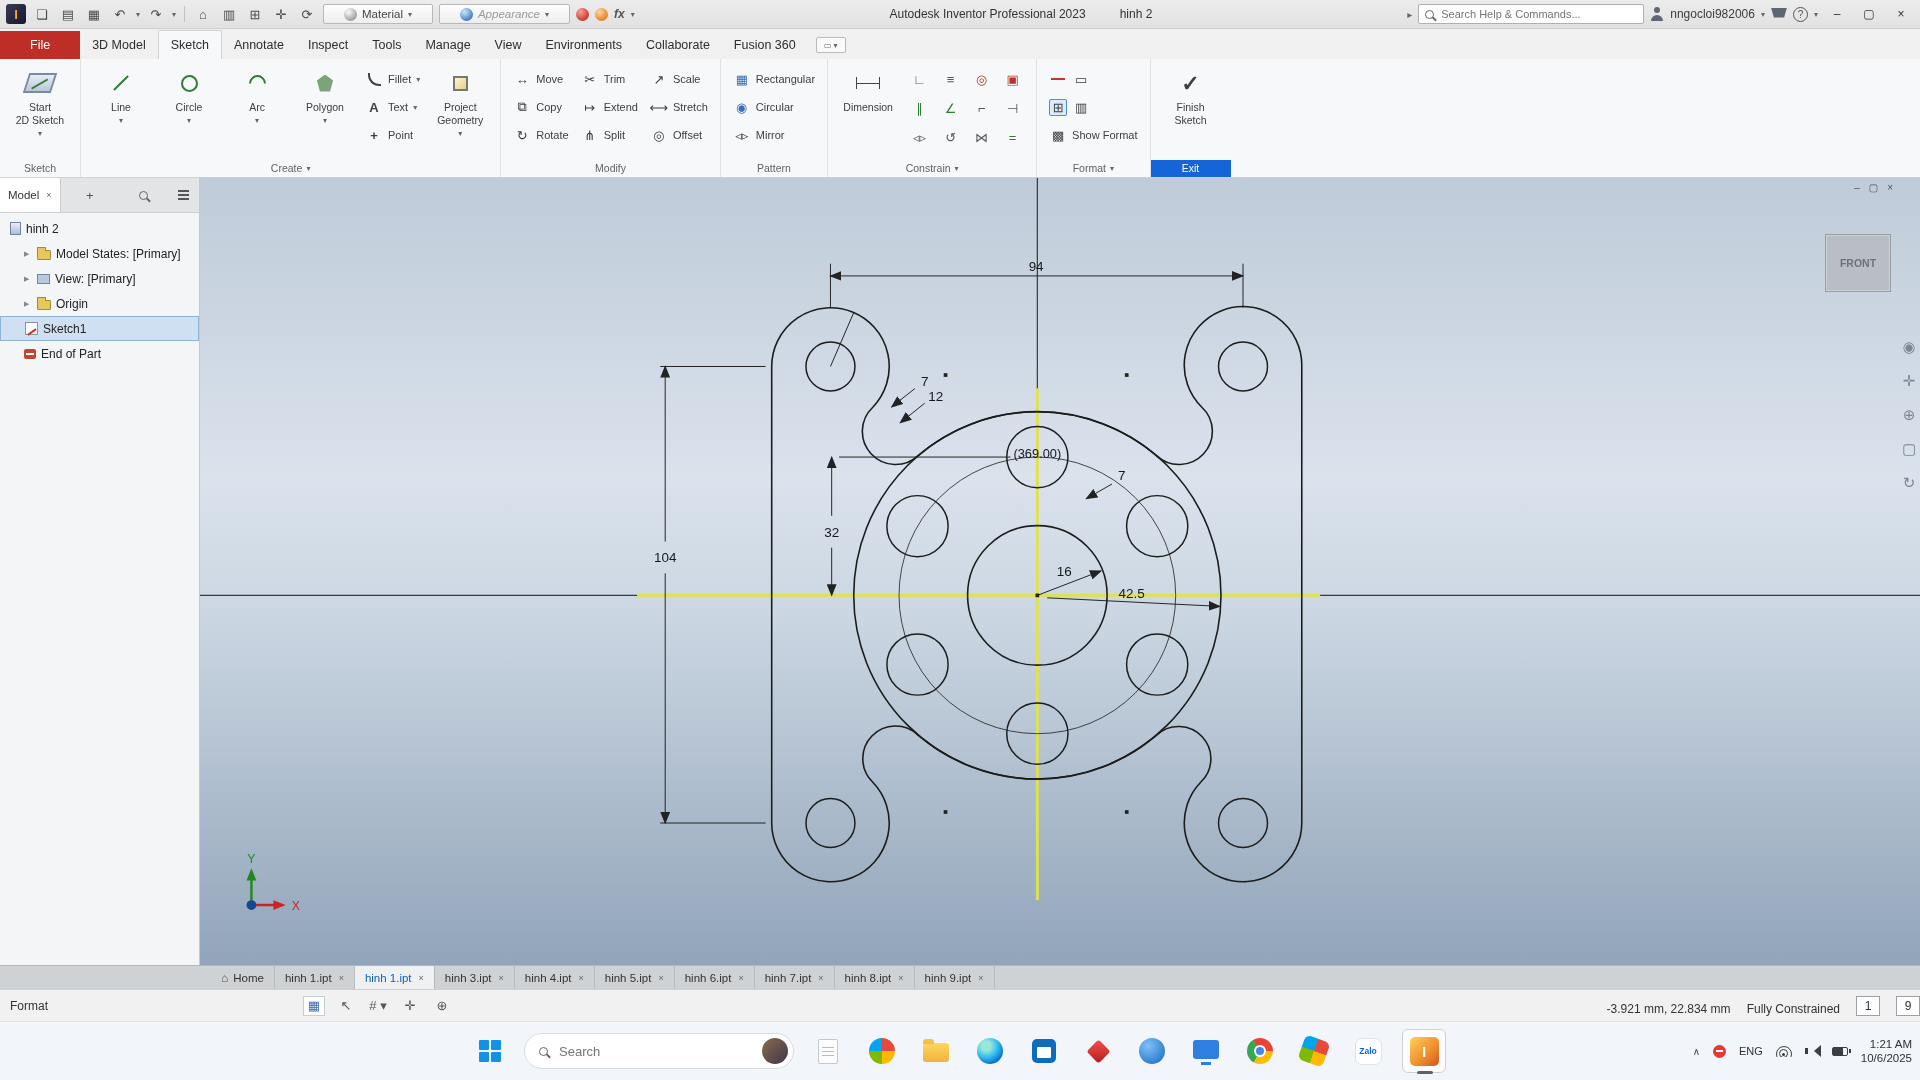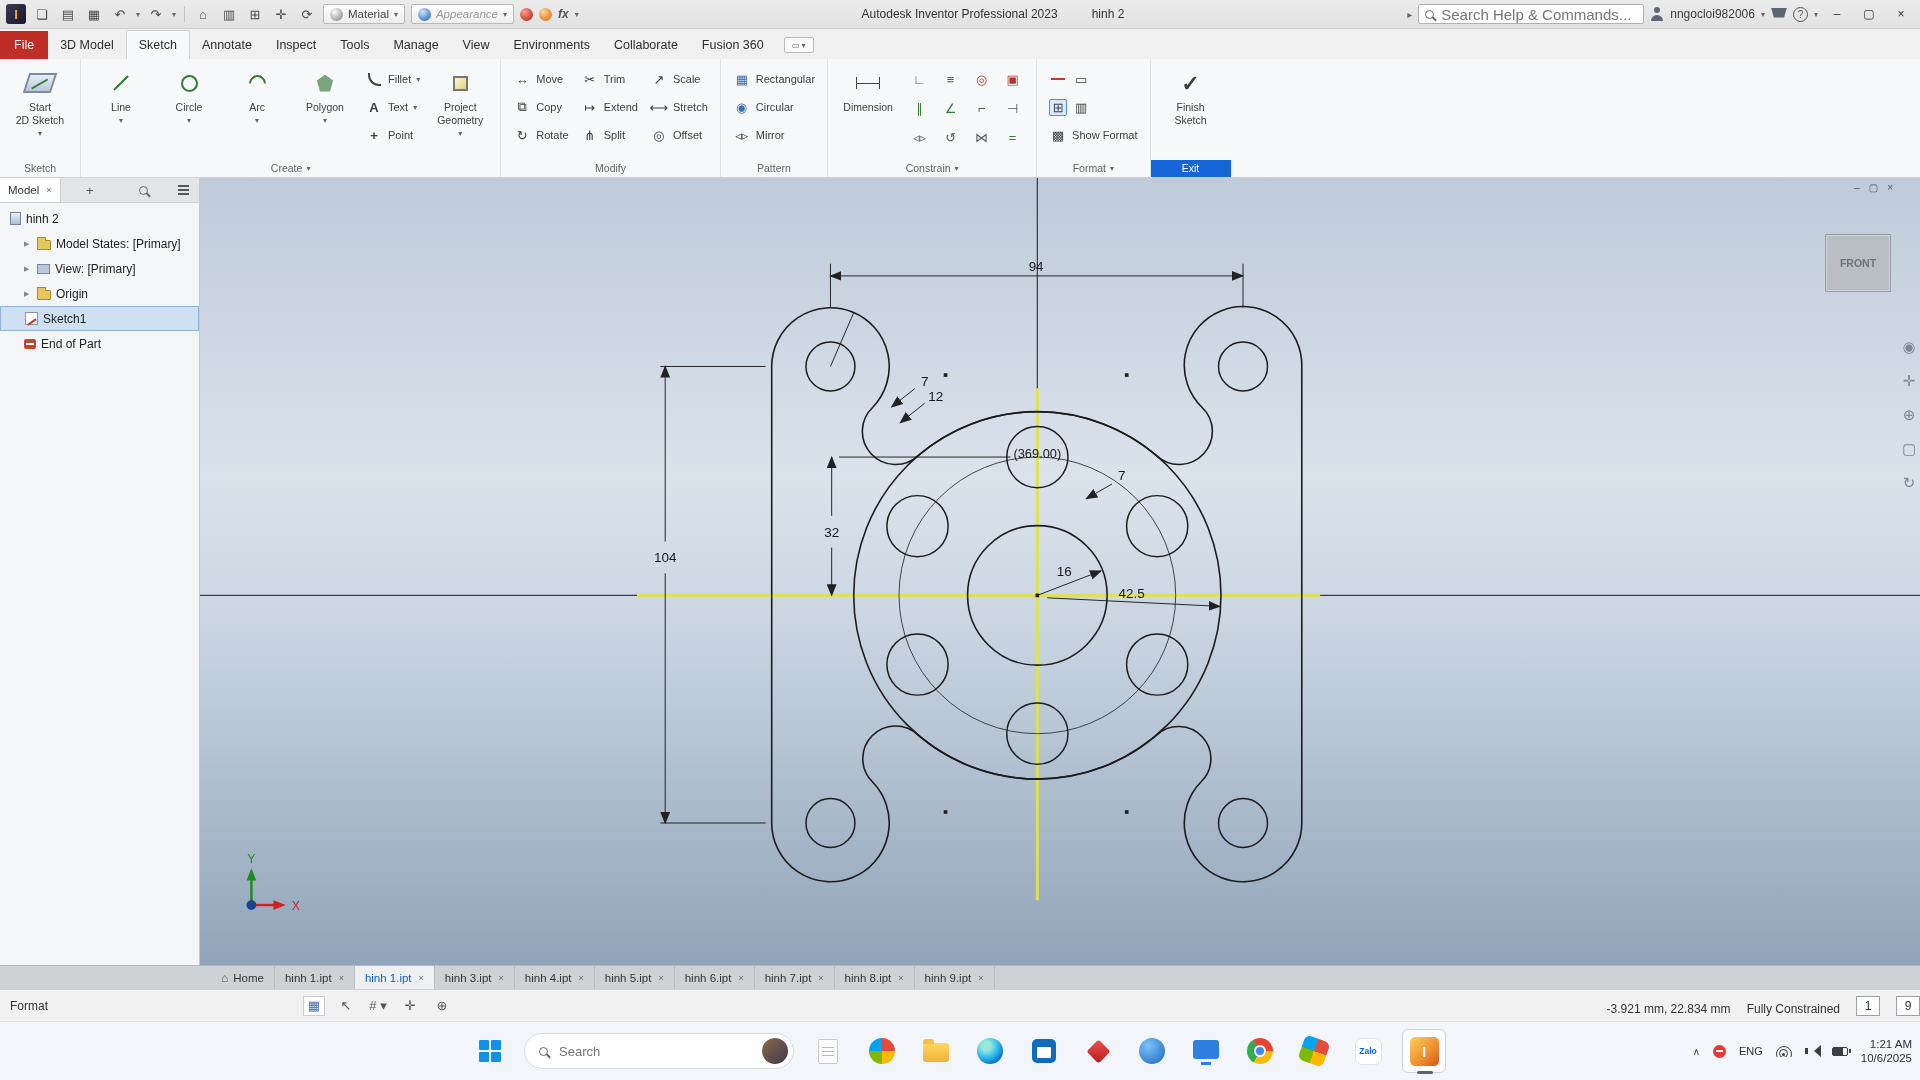--- a/index.html
+++ b/index.html
@@ -9,45 +9,45 @@
   
   #titlebar{position:absolute;top:0;left:0;right:0;height:29px;
     background:linear-gradient(#ececec,#e1e1e1);border-bottom:1px solid #cfcfcf;
     display:flex;align-items:center;padding:0 6px;gap:6px;font-size:12px;color:#3c3c3c;}
   .logo{width:20px;height:20px;border-radius:3px;background:linear-gradient(135deg,#3b3b55,#16162b);
     color:#f0a93a;font-weight:bold;font-size:13px;display:flex;align-items:center;justify-content:center;}
   .tbi{width:20px;text-align:center;font-size:13px;color:#4a4a4a;}
   .tbsep{width:1px;height:16px;background:#c2c2c2;margin:0 2px;}
   .car{font-size:8px;color:#666;}
   .combo{height:20px;border:1px solid #b8b8b8;border-radius:2px;background:linear-gradient(#fdfdfd,#eee);
-    display:flex;align-items:center;gap:5px;padding:0 6px;font-size:11.5px;color:#444;}
+    display:flex;align-items:center;gap:5px;padding:0 20px;font-size:11.5px;color:#444;}
   .sphere{width:13px;height:13px;border-radius:50%;background:radial-gradient(circle at 35% 30%,#fdfdfd,#9a9a9a 75%);}
   .sphere.blue{background:radial-gradient(circle at 35% 30%,#cfe6ff,#3f79c0 75%);}
   .ball.red{width:13px;height:13px;border-radius:50%;background:radial-gradient(circle at 35% 30%,#ff9d8f,#c0392b 75%);}
   .ball.orange{width:13px;height:13px;border-radius:50%;background:radial-gradient(circle at 35% 30%,#ffd59b,#e67e22 75%);}
   .fx{font-style:italic;font-weight:bold;color:#555;font-size:12px;}
   .title-center{flex:1;display:flex;align-items:center;justify-content:center;gap:34px;color:#333;}
   .tb-search{width:226px;height:20px;border:1px solid #b0b0b0;border-radius:2px;background:#fff;
     display:flex;align-items:center;gap:5px;padding:0 6px;}
-  .tb-search input{border:none;outline:none;flex:1;font-size:15px;color:#555;background:transparent;font-family:inherit;}
+  .tb-search input{border:none;outline:none;flex:1;font-size:11px;color:#555;background:transparent;font-family:inherit;}
   .mag{width:9px;height:9px;border:1.5px solid #666;border-radius:50%;position:relative;flex:none;}
   .mag::after{content:"";position:absolute;width:5px;height:1.5px;background:#666;right:-4px;bottom:-2px;transform:rotate(45deg);}
   .bust{width:14px;height:14px;position:relative;}
   .bust::before{content:"";position:absolute;left:4px;top:0;width:6px;height:6px;border-radius:50%;background:#5d6773;}
   .bust::after{content:"";position:absolute;left:1px;bottom:0;width:12px;height:6px;border-radius:6px 6px 0 0;background:#5d6773;}
   .cart{width:16px;height:10px;background:#5d6773;clip-path:polygon(0 0,100% 0,82% 100%,18% 100%);position:relative;margin-top:-3px;}
   .qm{width:15px;height:15px;border:1.5px solid #555;border-radius:50%;font-size:10px;
     display:flex;align-items:center;justify-content:center;color:#555;}
   .winbtn{width:26px;text-align:center;font-size:12px;color:#333;}
 
   
   #menubar{position:absolute;top:29px;left:0;right:0;height:30px;background:#f0f0f0;
     display:flex;align-items:flex-end;font-size:12.5px;color:#2d2d2d;}
   .mtab{padding:6px 12px;line-height:16px;}
-  .mtab.file{background:#bf2e26;color:#fff;padding:6px 14px;}
+  .mtab.file{background:#bf2e26;color:#fff;padding:6px 30px;}
   .mtab.active{background:#f7f8f9;border:1px solid #d2d2d2;border-bottom:none;border-radius:2px 2px 0 0;}
   .ribopt{margin-left:8px;margin-bottom:6px;width:30px;height:16px;border:1px solid #bbb;border-radius:2px;
     background:#fafafa;display:flex;align-items:center;justify-content:center;gap:2px;font-size:8px;color:#666;}
 
   
   #ribbon{position:absolute;top:59px;left:0;right:0;height:119px;background:#f7f8f9;
     border-bottom:1px solid #cfd2d5;display:flex;}
   .rgroup{position:relative;display:flex;align-items:flex-start;gap:4px;
     padding:4px 8px 18px;border-right:1px solid #e0e2e5;}
   .rlabel{position:absolute;bottom:0;left:0;right:0;height:17px;line-height:17px;text-align:center;
@@ -77,21 +77,21 @@
   .sh-dim::after{content:"";flex:1;border-top:1.5px solid #444;}
   .mini-img{width:14px;height:11px;border:1px solid #6b8f6b;background:linear-gradient(#d8ead8,#9ec89e);}
   .mini-acad{width:11px;height:13px;border:1px solid #999;background:#fff;color:#c0392b;font-size:9px;font-weight:bold;
     display:flex;align-items:center;justify-content:center;}
   .mini-acad::after{content:"A";}
   .redbar{width:14px;height:0;border-top:2px solid #c0392b;}
 
   
   #workspace{position:absolute;top:178px;left:0;right:0;bottom:115px;}
   #browser{position:absolute;left:0;top:0;bottom:0;width:200px;background:#f4f5f6;border-right:1px solid #c7cacc;}
-  .bhead{height:25px;background:#e2e4e6;border-bottom:1px solid #cdd0d2;display:flex;align-items:center;font-size:11.5px;color:#333;gap:20px;}
+  .bhead{height:35px;background:#e2e4e6;border-bottom:1px solid #cdd0d2;display:flex;align-items:center;font-size:11.5px;color:#333;gap:20px;}
   .btab{height:100%;background:#fff;border-right:1px solid #ccc;display:flex;align-items:center;gap:7px;padding:0 8px;}
   .bx{font-size:9px;color:#666;}
   .bplus{width:20px;text-align:center;color:#555;font-size:13px;}
   .menu-lines{width:12px;height:2px;background:#555;box-shadow:0 -4px 0 #555,0 4px 0 #555;}
   .tree{padding-top:3px;font-size:12px;color:#222;}
   .trow{height:25px;display:flex;align-items:center;gap:5px;padding-left:10px;}
   .trow.child{padding-left:24px;}
   .trow.sel{background:#cfe0f2;border:1px solid #8fb3d9;}
   .arrow{font-size:7px;color:#888;width:8px;}
   .ic-part{width:11px;height:13px;border:1px solid #72839c;background:linear-gradient(#e8eef7,#aebfd6);}

